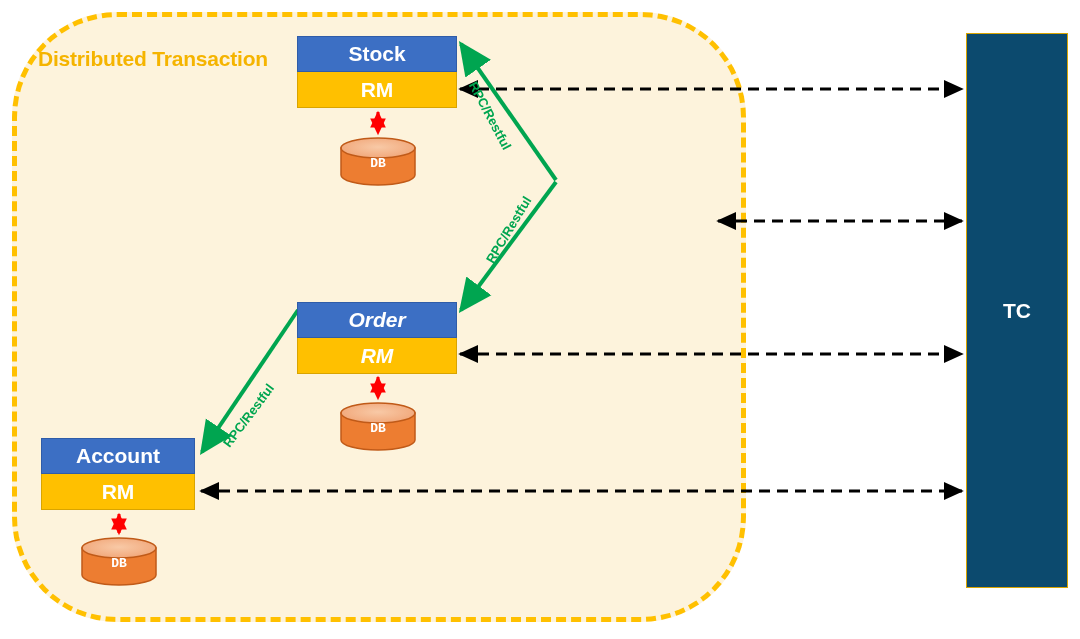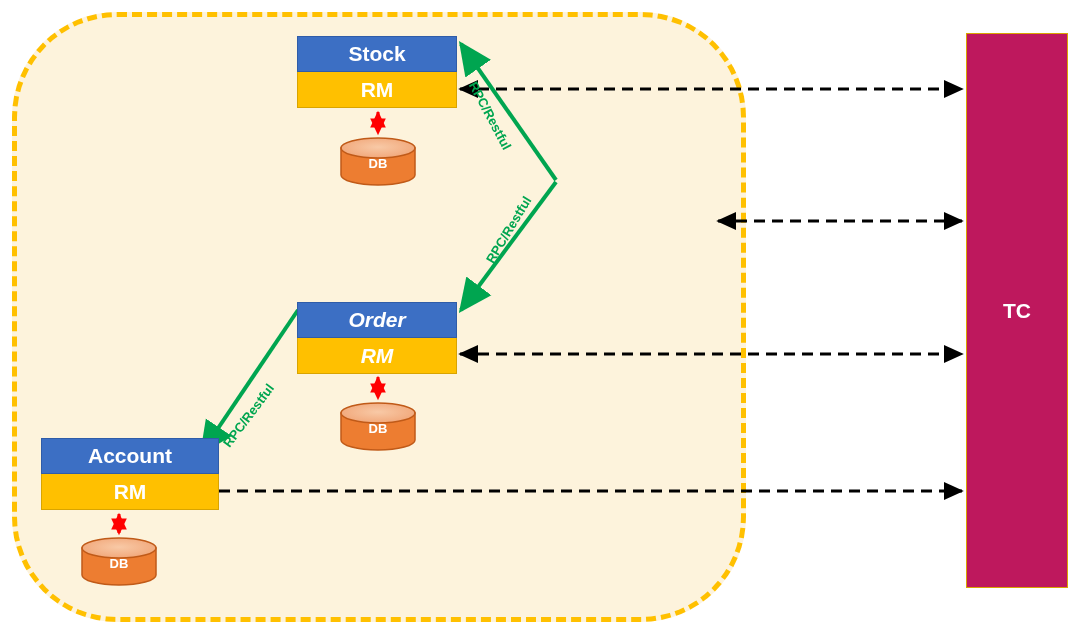--- a/index.html
+++ b/index.html
@@ -75,44 +75,45 @@
     justify-content: center;
     box-sizing: border-box;
   }
   .node.sz-std { width: 160px; }
   .node.sz-std .top { height: 36px; font-size: 21px; }
   .node.sz-std .bottom { height: 36px; font-size: 21px; }
 
   .node#node-stock   { left: 297px; top: 36px; }
   .node#node-order   { left: 297px; top: 302px; font-style: italic; }
   .node#node-business{ left: 555px; top: 168px; }
-  .node#node-account { left: 41px;  top: 438px; width: 178px; }
+  .node#node-account { left: 41px;  top: 438px; width: 154px; }
 
   
   #tc-box {
     position: absolute;
     left: 966px;
     top: 33px;
     width: 102px;
     height: 555px;
-    background: #be185d;
+    background: #0c4a6e;
     border: 1px solid #D9A400;
     box-sizing: border-box;
     color: #ffffff;
     font-weight: bold;
     font-size: 21px;
     display: flex;
     align-items: center;
     justify-content: center;
   }
   
   .db {
     position: absolute;
     width: 74px;
     height: 36px;
+    font-family: Liberation Mono, monospace;
   }
   .db .db-label {
     position: absolute;
     left: 0;
     top: 18px;
     width: 74px;
     text-align: center;
     color: #ffffff;
     font-size: 13px;
     font-weight: bold;
@@ -134,20 +135,21 @@
   #rpc-label-1 { left: 479px; top: 79px;  transform: rotate(62deg); }
   #rpc-label-2 { left: 483px; top: 258px; transform: rotate(-59deg); }
   #rpc-label-3 { left: 220px; top: 441px; transform: rotate(-53deg); }
 </style>
 </head>
 <body>
 
 <div id="canvas">
 
   <div class="dt-container"></div>
+  <div class="dt-title">Distributed Transaction</div>
 
   <svg class="svg-layer" viewBox="0 0 1080 639" xmlns="http://www.w3.org/2000/svg">
     <defs>
       <marker id="grn-arrow" markerWidth="9" markerHeight="9" refX="7.5" refY="4.5" orient="auto" markerUnits="strokeWidth">
         <path d="M0,0.6 L8.4,4.5 L0,8.4 z" fill="#00A550"></path>
       </marker>
       <marker id="blk-arrow-end" markerWidth="7" markerHeight="7" refX="6" refY="3.5" orient="auto" markerUnits="strokeWidth">
         <path d="M0,0.5 L6.6,3.5 L0,6.5 z" fill="#000000"></path>
       </marker>
       <marker id="blk-arrow-start" markerWidth="7" markerHeight="7" refX="6" refY="3.5" orient="auto-start-reverse" markerUnits="strokeWidth">

